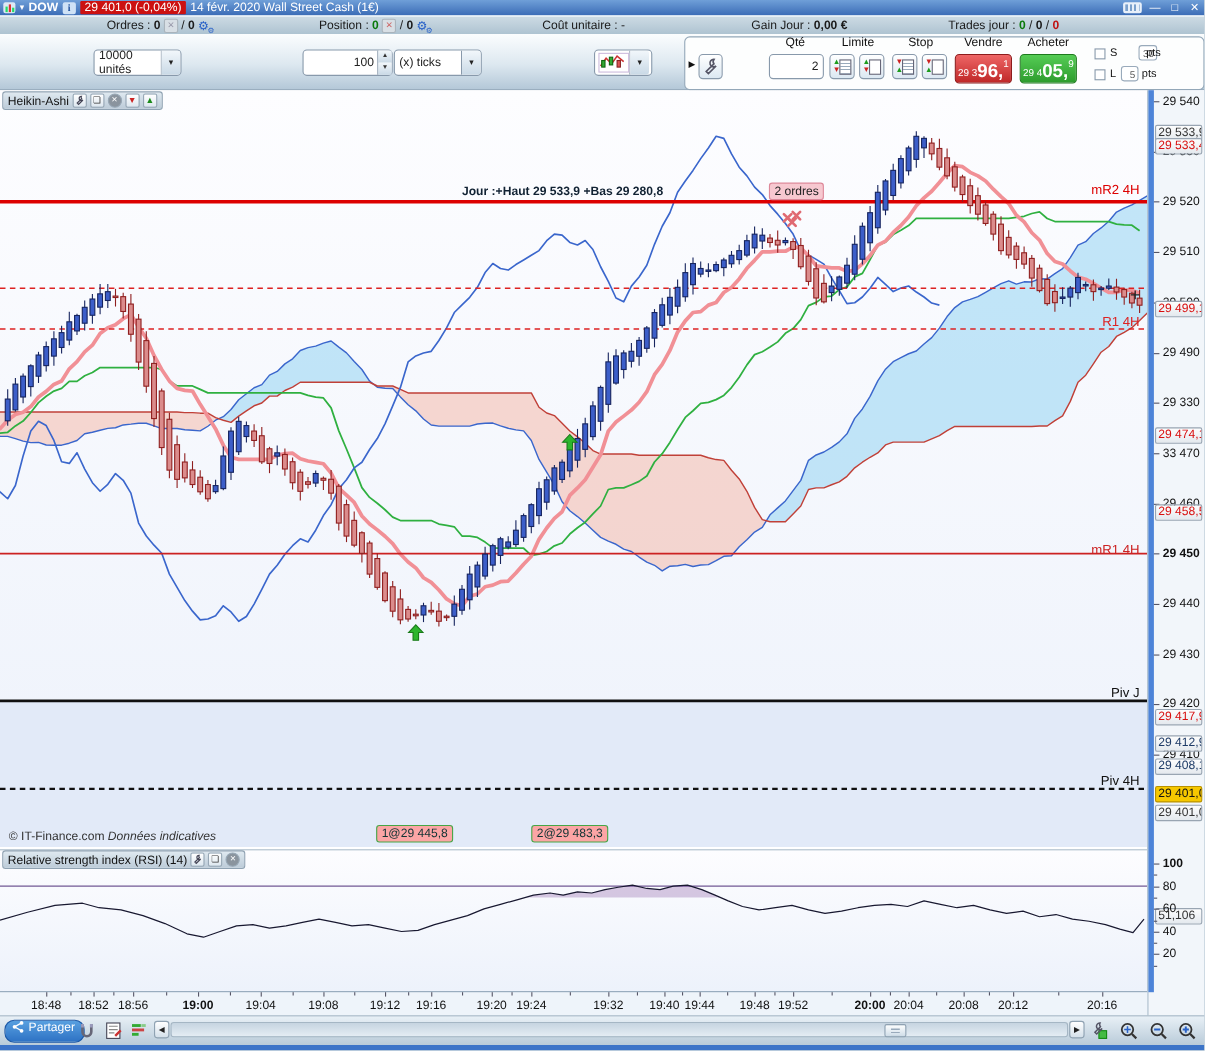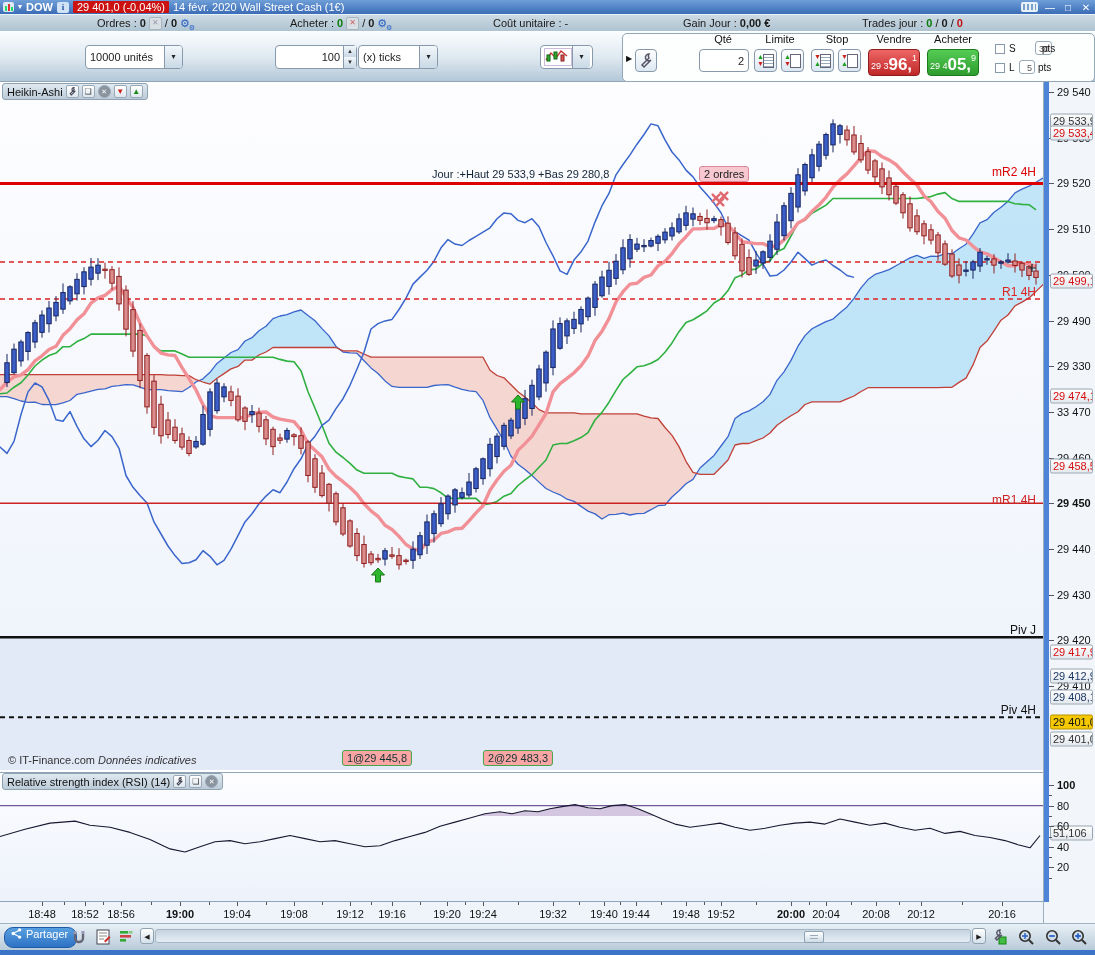--- a/index.html
+++ b/index.html
@@ -70,21 +70,21 @@
   .mini-chart{width:26px;height:16px;margin-left:3px;position:relative;background:#fff;border:1px solid #cbd;}
   
   .stage{position:absolute;left:0;top:82px;width:1043px;height:820px;}
   .pane-hd{position:absolute;display:flex;align-items:center;gap:3px;height:17px;
     background:linear-gradient(#dfe9f0,#bccbd8);border:1px solid #8fa2b2;border-radius:3px;
     padding:0 4px;box-sizing:border-box;font-size:11px;color:#111;z-index:5;}
   .hd-ic{width:13px;height:13px;border:1px solid #98a8b6;border-radius:2px;background:linear-gradient(#fff,#dde7ef);
     font-size:8px;line-height:12px;text-align:center;color:#333;box-sizing:border-box;}
   .hd-ic.dark{background:#8a949e;color:#fff;border-radius:7px;font-size:7px;}
   .hd-ic.r{color:#c22;} .hd-ic.g{color:#1a8a1a;}
-  .range-info{position:absolute;left:432px;top:86px;font-size:11px;color:#123;z-index:5;white-space:nowrap;}
+  .range-info{position:absolute;left:420px;top:86px;font-size:11px;color:#123;z-index:5;white-space:nowrap;font-weight:bold;}
   .orders-badge{position:absolute;left:699px;top:84px;background:#f7c8d0;border:1px solid #d89;
     border-radius:3px;font-size:11px;padding:0 4px;height:14px;line-height:14px;z-index:6;color:#222;}
   .order-tag{position:absolute;top:668px;background:#fca5a5;border:1px solid #46a546;border-radius:3px;
     font-size:11px;height:14px;line-height:14px;padding:0 4px;transform:translateX(-50%);z-index:6;color:#133;}
   
   .paxis{position:absolute;left:1043px;top:82px;width:52px;height:841px;background:#f2f6fa;
     border-left:1px solid #9ab0c0;box-sizing:border-box;}
   .paxis .strip{position:absolute;left:0;top:0;width:5px;height:820px;background:#4d84d8;}
   .tick{position:absolute;left:5px;width:5px;height:1px;background:#556;}
   .tlab{position:absolute;left:13px;transform:translateY(-50%);font-size:11px;color:#111;white-space:nowrap;}
@@ -148,21 +148,21 @@
   <div class="inforow">
     <span class="grp" style="left:97px">
       <span>Ordres :</span>
         <b>0</b>
       <span class="mini-x">✕</span>
       <span>/</span>
         <b>0</b>
       <span class="gear">⚙<span class="g2">⚙</span></span>
     </span>
     <span class="grp" style="left:290px">
-      <span>Acheter :</span>
+      <span>Position :</span>
         <b class="g-green">0</b>
       <span class="mini-x red">✕</span>
       <span>/</span>
         <b>0</b>
       <span class="gear">⚙<span class="g2">⚙</span></span>
     </span>
     <span class="grp" style="left:493px">
       <span>Coût unitaire :</span>
         <span>-</span>
     </span>
@@ -174,21 +174,21 @@
       <span>Trades jour :</span>
       <b class="g-green">0</b>
         <span>/</span>
       <b>0</b>
         <span>/</span>
       <b class="g-red">0</b>
     </span>
   </div>
 
   <div class="toolbar">
-    <div class="ctrl" style="left:85px;top:14px;width:98px">
+    <div class="ctrl" style="left:85px;top:14px;width:80px">
       <span style="flex:1;padding:0 4px">10000 unités</span>
       <span class="dd-btn">▾</span>
     </div>
     <div class="ctrl" style="left:275px;top:14px;width:82px">
       <span style="flex:1;text-align:right;padding:0 3px">100</span>
       <span class="spin">
           <span>▲</span>
           <span>▼</span>
         </span>
     </div>

